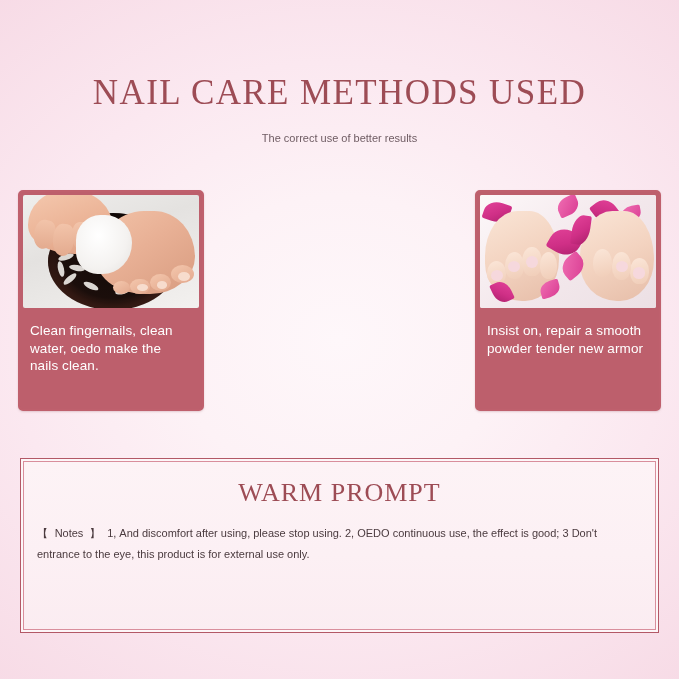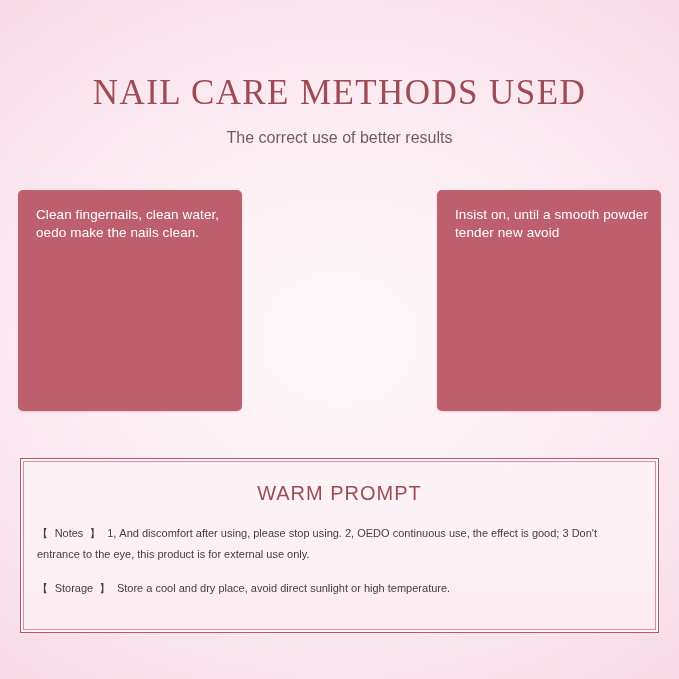--- a/index.html
+++ b/index.html
@@ -35,47 +35,47 @@
     font-family: "Liberation Serif", serif;
     font-size: 35px;
     letter-spacing: 1.4px;
     color: #9d4c55;
     line-height: 42px;
     margin: 0;
     font-weight: 400;
   }
   .sub-title {
     font-family: "Liberation Sans", sans-serif;
-    font-size: 16px;
+    font-size: 11px;
     color: #6f5c63;
     margin: 14px 0 0 0;
     line-height: 20px;
     font-weight: 400;
   }
 
   
   .cards {
     position: absolute;
     top: 190px;
     left: 18px;
     width: 643px;
     height: 221px;
     display: flex;
     justify-content: space-between;
   }
   .card {
-    width: 224px;
+    width: 186px;
     height: 221px;
     box-sizing: border-box;
     border: 2px solid #bf606d;
     border-radius: 5px;
     background: #bd5f6c;
     overflow: hidden;
     display: flex;
-    flex-direction: row;
+    flex-direction: column;
     box-shadow: 0 1px 2px rgba(150,90,105,0.25);
   }
   .card-photo {
     position: relative;
     height: 113px;
     margin: 3px 3px 0 3px;
     border-radius: 2px;
     overflow: hidden;
     background: #f2f0ee;
   }
@@ -242,22 +242,22 @@
     top: 458px;
     width: 639px;
     height: 175px;
     box-sizing: border-box;
     border: 1.5px solid #b35866;
     background: linear-gradient(180deg,#fdf3f6 0%,#fcf0f4 55%,#fbecf1 100%);
     box-shadow: inset 0 0 0 2px #fdf6f8, inset 0 0 0 3px #d98e9c;
     padding: 14px 14px 0 14px;
   }
   .prompt-title {
-    font-family: Liberation Sans, sans-serif;
-    font-size: 20px;
+    font-family: Liberation Serif, serif;
+    font-size: 26px;
     color: #9d4c55;
     text-align: center;
     letter-spacing: 1px;
     line-height: 36px;
     margin: 2px 0 12px 0;
     font-weight: 400;
   }
   .prompt-para {
     font-family: "Liberation Sans", sans-serif;
     font-size: 11px;
@@ -334,26 +334,25 @@
         <div class="toe" style="right:14%;top:50%;width:11%;height:25%;"></div>
         <div class="toe" style="right:25%;top:48%;width:11%;height:25%;"></div>
         <div class="tnail" style="right:6%;top:64%;width:7%;height:10%;"></div>
         <div class="tnail" style="right:16%;top:58%;width:7%;height:10%;"></div>
         <div class="petal" style="left:40%;top:30%;width:30px;height:26px;transform:rotate(30deg);"></div>
         <div class="petal lt" style="left:46%;top:54%;width:24px;height:20px;transform:rotate(-40deg);"></div>
         <div class="petal" style="left:6%;top:78%;width:22px;height:18px;transform:rotate(64deg);"></div>
         <div class="petal lt" style="left:34%;top:76%;width:20px;height:16px;transform:rotate(-16deg);"></div>
         <div class="petal" style="left:52%;top:18%;width:18px;height:30px;transform:rotate(8deg);"></div>
       </div>
-      <div class="card-caption">Insist on, until a smooth powder tender new avoid</div>
+      <div class="card-caption">Insist on, repair a smooth powder tender new armor</div>
     </div>
 
   </div>
 
   <div class="prompt-box">
     <div class="prompt-title">WARM PROMPT</div>
 
     <p class="prompt-para"><span class="brk">【</span>&nbsp;&nbsp;<span>Notes</span>&nbsp;&nbsp;<span class="brk">】</span>&nbsp;&nbsp;<span>1, And discomfort after using, please stop using. 2, OEDO continuous use, the effect is good;  3 Don't entrance to the eye, this product is for external use only.</span></p>
 
-    <p class="prompt-para"><span class="brk">【</span>&nbsp;&nbsp;<span>Storage</span>&nbsp;&nbsp;<span class="brk">】</span>&nbsp;&nbsp;<span>Store a cool and dry place, avoid direct sunlight or high temperature.</span></p>
   </div>
 
 </div>
 
 </body></html>

